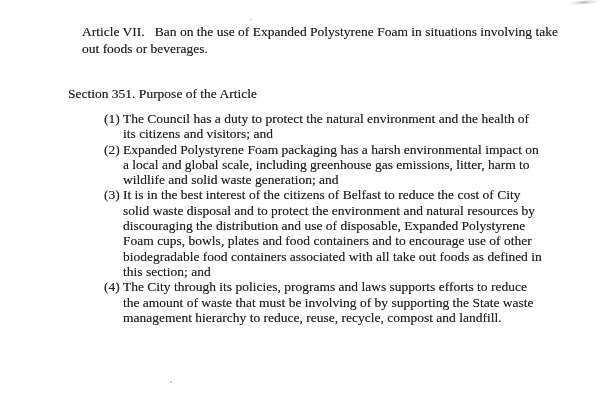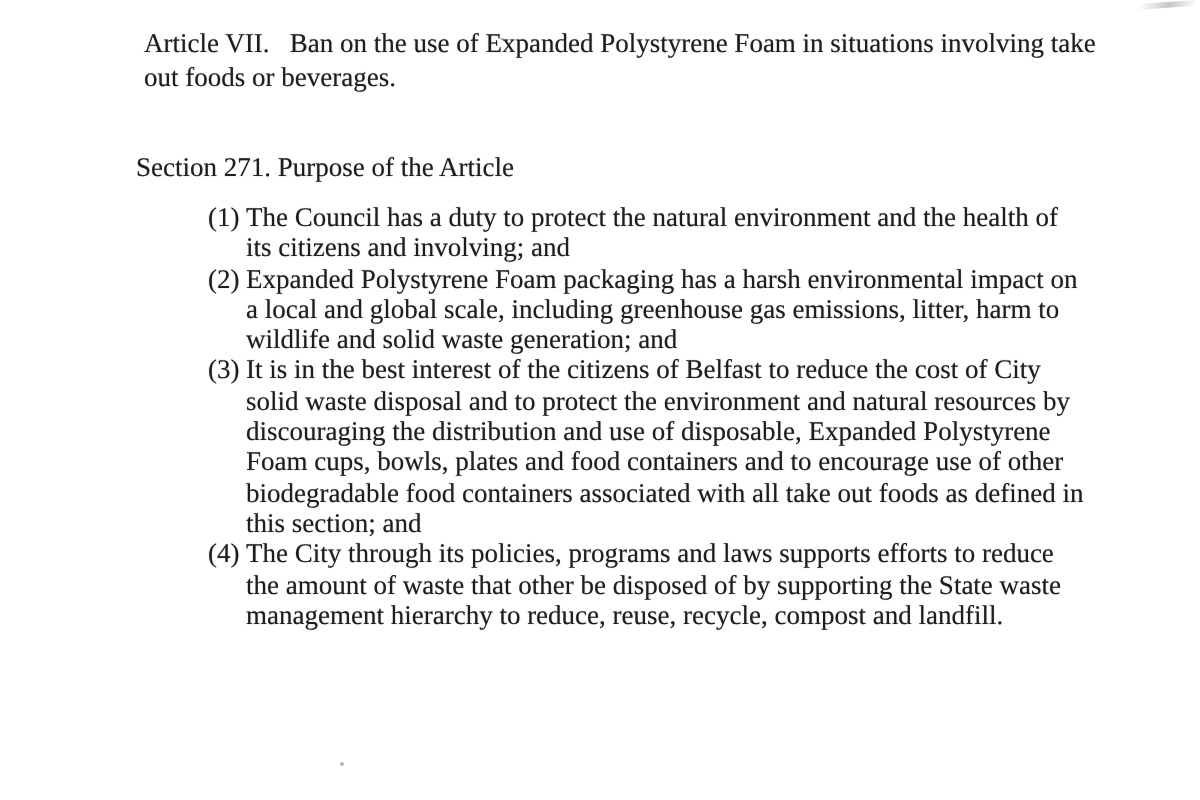--- a/index.html
+++ b/index.html
@@ -20,21 +20,21 @@
     height: 400px;
     box-sizing: border-box;
     padding: 9px 56px 0 68px;
     background: #ffffff;
   }
   .scan-text {
     font-size: 13.5px;
     text-shadow: 0 0 0.5px rgba(40,40,40,0.55);
   }
   .title {
-    margin: 4px;
+    margin: 14px;
     width: 476px;
     line-height: 17px;
     white-space: pre-wrap;
   }
   .section-heading {
     margin: 29px 0 0 0;
     line-height: 16px;
   }
   .intro {
     margin: 10px 0 0 0;
@@ -71,43 +71,43 @@
   .speck1 { left: 170px; top: 381px; width: 2px; height: 2px; }
   .speck2 { left: 250px; top: 19px;  width: 2px; height: 1px; }
 </style>
 </head>
 <body>
 
 <div class="page">
 
   <p class="title scan-text">Article VII.   Ban on the use of Expanded Polystyrene Foam in situations involving take out foods or beverages.</p>
 
-  <p class="section-heading scan-text">Section 271. Purpose of the Article</p>
+  <p class="section-heading scan-text">Section 351. Purpose of the Article</p>
 
 
   <div class="findings">
 
     <div class="finding scan-text">
       <span class="num">(1)</span>
-      <span class="txt">The Council has a duty to protect the natural environment and the health of its citizens and involving; and</span>
+      <span class="txt">The Council has a duty to protect the natural environment and the health of its citizens and visitors; and</span>
     </div>
 
     <div class="finding scan-text">
       <span class="num">(2)</span>
       <span class="txt">Expanded Polystyrene Foam packaging has a harsh environmental impact on a local and global scale, including greenhouse gas emissions, litter, harm to wildlife and solid waste generation; and</span>
     </div>
 
     <div class="finding scan-text">
       <span class="num">(3)</span>
       <span class="txt">It is in the best interest of the citizens of Belfast to reduce the cost of City solid waste disposal and to protect the environment and natural resources by discouraging the distribution and use of disposable, Expanded Polystyrene Foam cups, bowls, plates and food containers and to encourage use of other biodegradable food containers associated with all take out foods as defined in this section; and</span>
     </div>
 
     <div class="finding scan-text">
       <span class="num">(4)</span>
-      <span class="txt">The City through its policies, programs and laws supports efforts to reduce the amount of waste that other be disposed of by supporting the State waste management hierarchy to reduce, reuse, recycle, compost and landfill.</span>
+      <span class="txt">The City through its policies, programs and laws supports efforts to reduce the amount of waste that must be involving of by supporting the State waste management hierarchy to reduce, reuse, recycle, compost and landfill.</span>
     </div>
 
   </div>
 
   <div class="artifact-corner"></div>
   <div class="speck speck1"></div>
   <div class="speck speck2"></div>
 
 </div>
 

